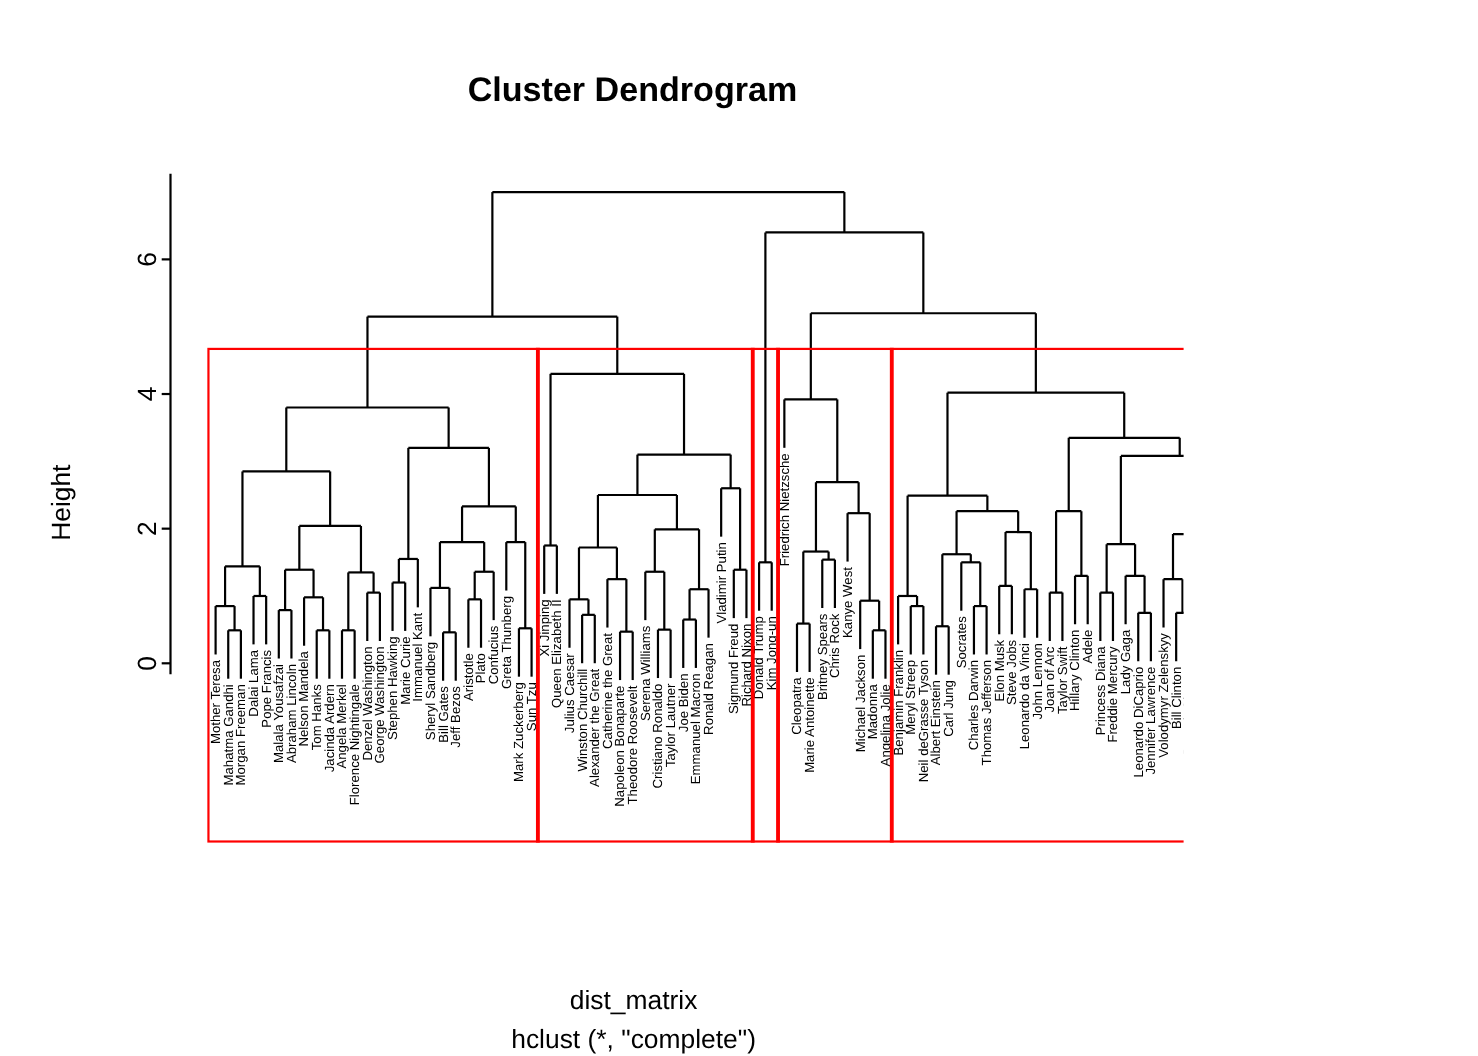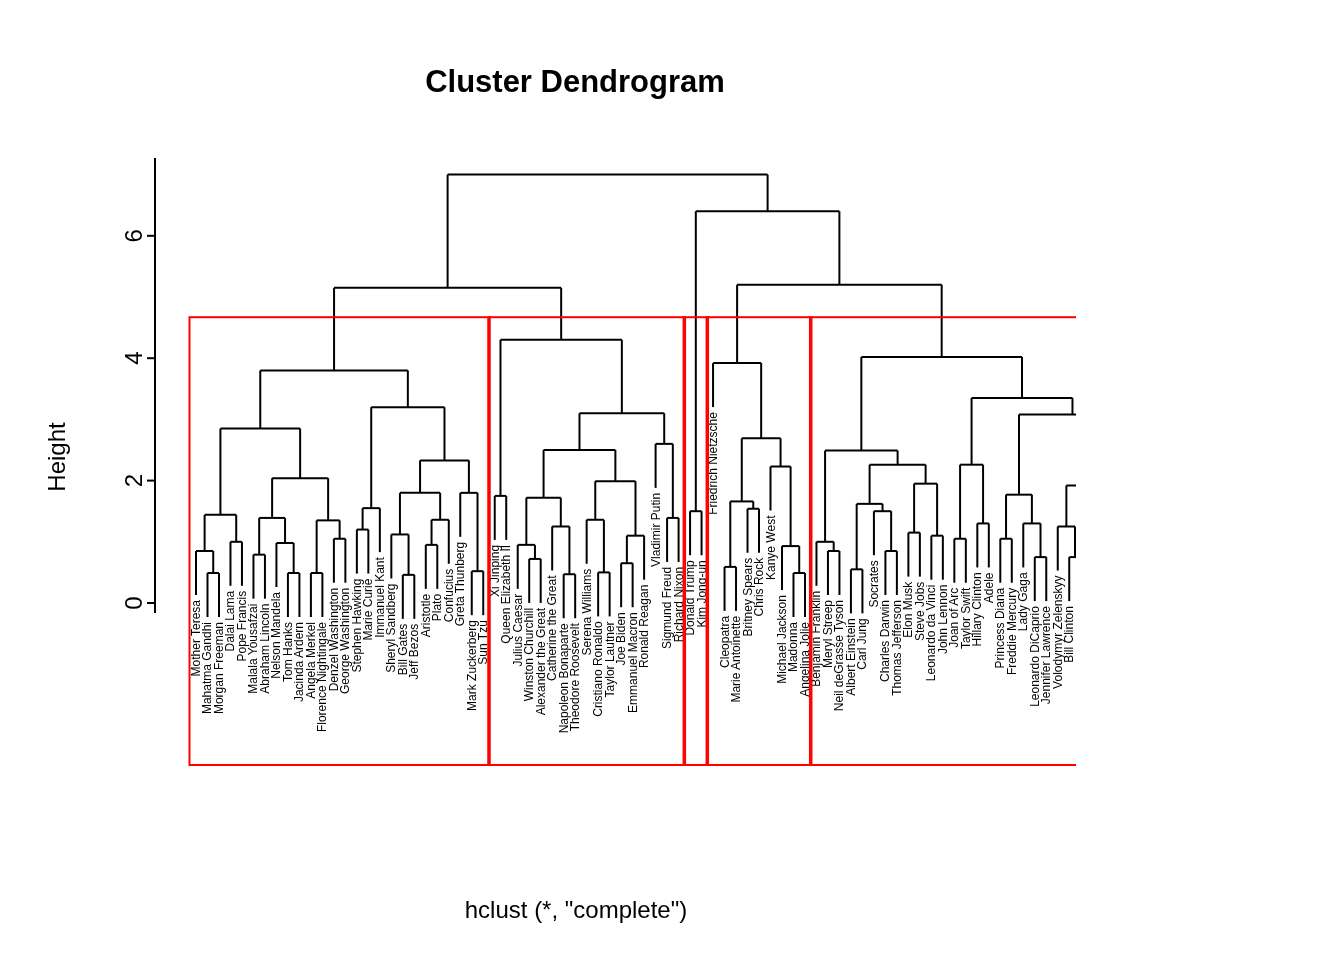--- a/index.html
+++ b/index.html
@@ -387,15 +387,16 @@
       <line x1="695.8149999999999" y1="211.31999999999994" x2="839.3951171875" y2="211.31999999999994" stroke="#000000" stroke-width="2"></line>
       <line x1="767.60505859375" y1="174.59999999999997" x2="767.60505859375" y2="211.31999999999994" stroke="#000000" stroke-width="2"></line>
       <line x1="447.613046875" y1="174.59999999999997" x2="767.60505859375" y2="174.59999999999997" stroke="#000000" stroke-width="2"></line>
       <rect x="189.5" y="317.19599999999997" width="300.25" height="447.80400000000003" fill="none" stroke="#FF0000" stroke-width="2"></rect>
       <rect x="488.24" y="317.19599999999997" width="196.83999999999992" height="447.80400000000003" fill="none" stroke="#FF0000" stroke-width="2"></rect>
       <rect x="683.5699999999999" y="317.19599999999997" width="24.49000000000001" height="447.80400000000003" fill="none" stroke="#FF0000" stroke-width="2"></rect>
       <rect x="706.55" y="317.19599999999997" width="104.92000000000007" height="447.80400000000003" fill="none" stroke="#FF0000" stroke-width="2"></rect>
       <rect x="809.96" y="317.19599999999997" width="415.1500000000001" height="447.80400000000003" fill="none" stroke="#FF0000" stroke-width="2"></rect>
     </svg>
   <div id="xlab">
+    <div>dist_matrix</div>
     <div>hclust (*, "complete")</div>
   </div>
 </div>
 
 </body></html>

